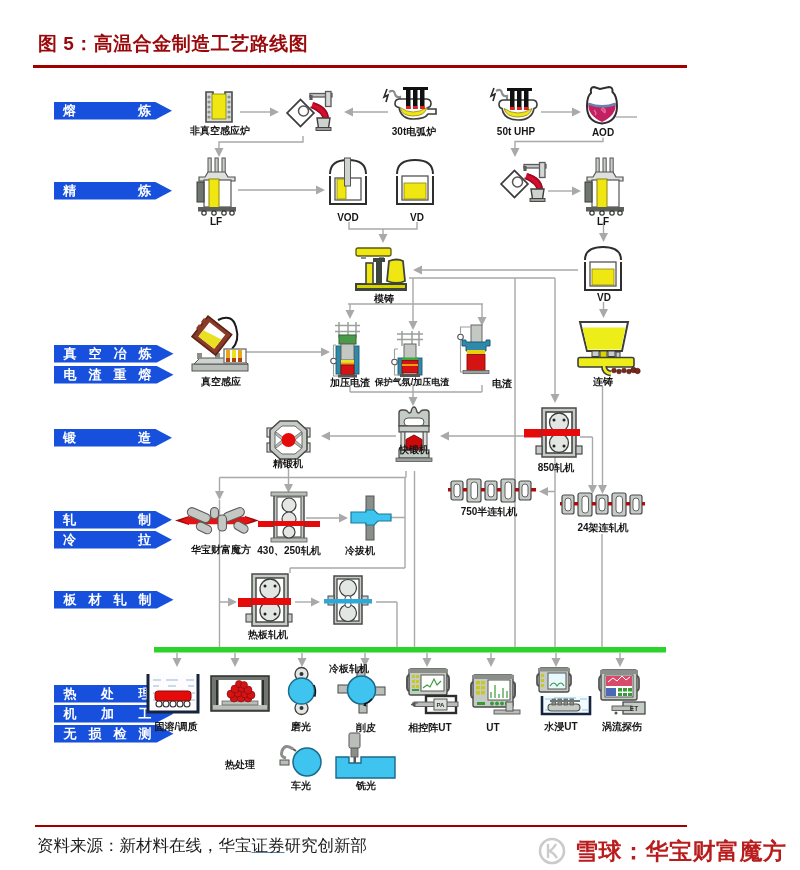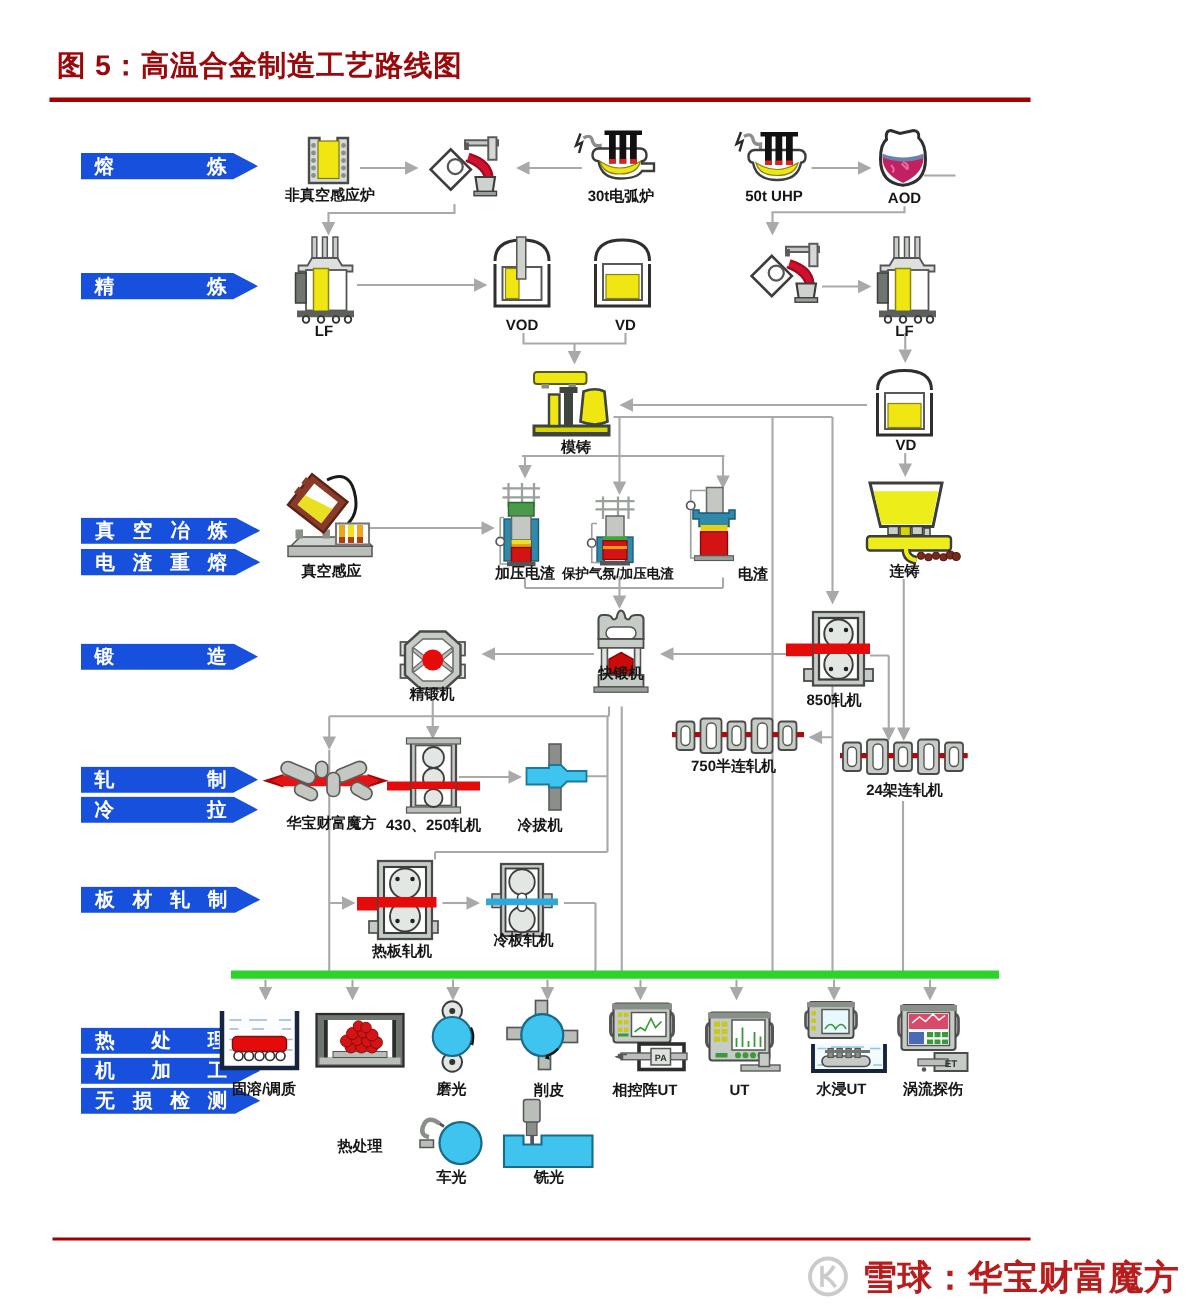--- a/index.html
+++ b/index.html
@@ -769,33 +769,34 @@
   <div class="lbl" style="left:603px;top:376px;">连铸</div>
   <div class="lbl" style="left:288px;top:458px;">精锻机</div>
   <div class="lbl" style="left:414px;top:444px;">快锻机</div>
   <div class="lbl" style="left:556px;top:462px;">850轧机</div>
   <div class="lbl" style="left:489px;top:506px;">750半连轧机</div>
   <div class="lbl" style="left:603px;top:522px;">24架连轧机</div>
   <div class="lbl" style="left:221px;top:544px;">华宝财富魔方</div>
   <div class="lbl" style="left:289px;top:545px;">430、250轧机</div>
   <div class="lbl" style="left:360px;top:545px;">冷拔机</div>
   <div class="lbl" style="left:268px;top:629px;">热板轧机</div>
-  <div class="lbl" style="left:349px;top:622px;">冷板轧机</div>
+  <div class="lbl" style="left:349px;top:663px;">冷板轧机</div>
   <div class="lbl" style="left:176px;top:721px;">固溶/调质</div>
   <div class="lbl" style="left:240px;top:721px;margin-top:38px;">热处理</div>
   <div class="lbl" style="left:301px;top:721px;">磨光</div>
   <div class="lbl" style="left:366px;top:722px;">削皮</div>
   <div class="lbl" style="left:430px;top:722px;">相控阵UT</div>
   <div class="lbl" style="left:493px;top:722px;">UT</div>
   <div class="lbl" style="left:561px;top:721px;">水浸UT</div>
   <div class="lbl" style="left:622px;top:721px;">涡流探伤</div>
   <div class="lbl" style="left:301px;top:780px;">车光</div>
   <div class="lbl" style="left:366px;top:780px;">铣光</div>
 
   <div id="rule2" class="abs"></div>
+  <div id="src" class="abs">资料来源：新材料在线，华宝<span class="u">证券</span>研究创新部</div>
   <div id="wm" class="abs">
     <svg width="30" height="30" viewBox="0 0 30 30" style="position:relative;top:4px;left:0;">
       <circle cx="14" cy="15" r="12" fill="none" stroke="#cbcbcb" stroke-width="2.6"></circle>
       <path d="M10 8 L10 22 M10 15 Q14 15 18 8 M11 15 Q15 16 19 22" stroke="#cbcbcb" stroke-width="2.4" fill="none"></path>
     </svg>
     <span style="position:relative;top:-3px;">雪球：华宝财富魔方</span>
   </div>
 </div>
 
 </body></html>

